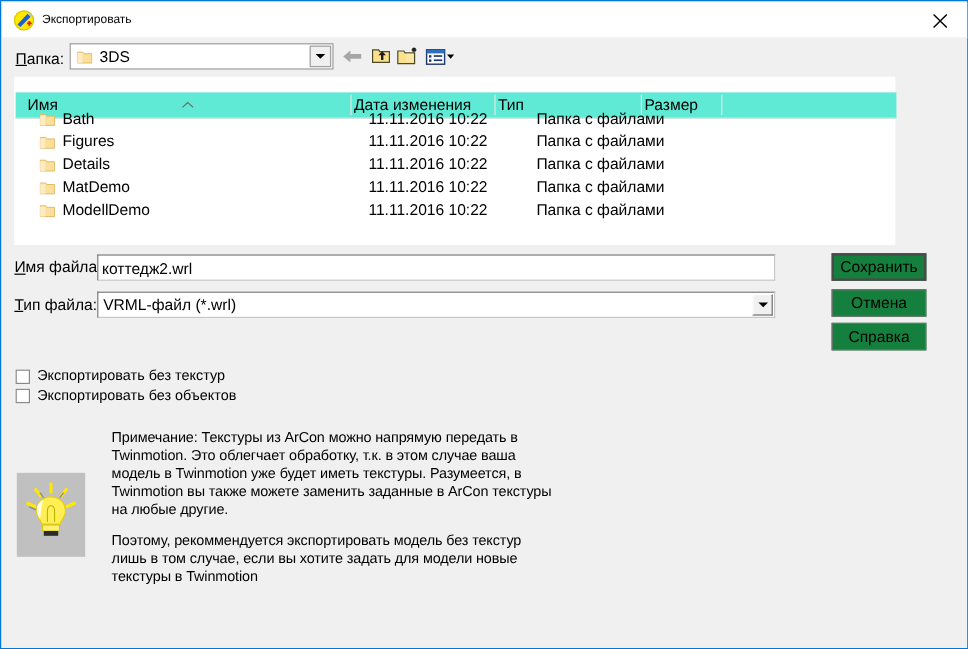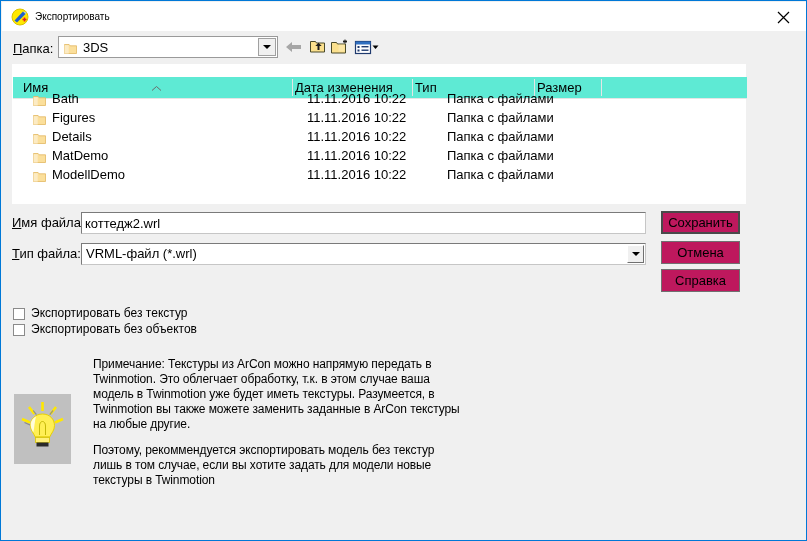--- a/index.html
+++ b/index.html
@@ -221,23 +221,23 @@
     width: 17px; height: 18px;
     background: #f0f0f0;
     border: 1px solid #ffffff;
     border-right-color:#707070; border-bottom-color:#707070;
     box-sizing: border-box;
   }
 
   
   .dlg-btn {
     position: absolute;
-    left: 660px;
+    left: 692px;
     width: 79px; height: 23px;
-    background: #be185d;
+    background: #15803d;
     border: 1px solid #707070;
     box-sizing: border-box;
     font-family: "Liberation Sans", sans-serif;
     font-size: 13px;
     color: #000;
     text-align: center;
     line-height: 21px;
     cursor: default;
     white-space: nowrap;
   }

